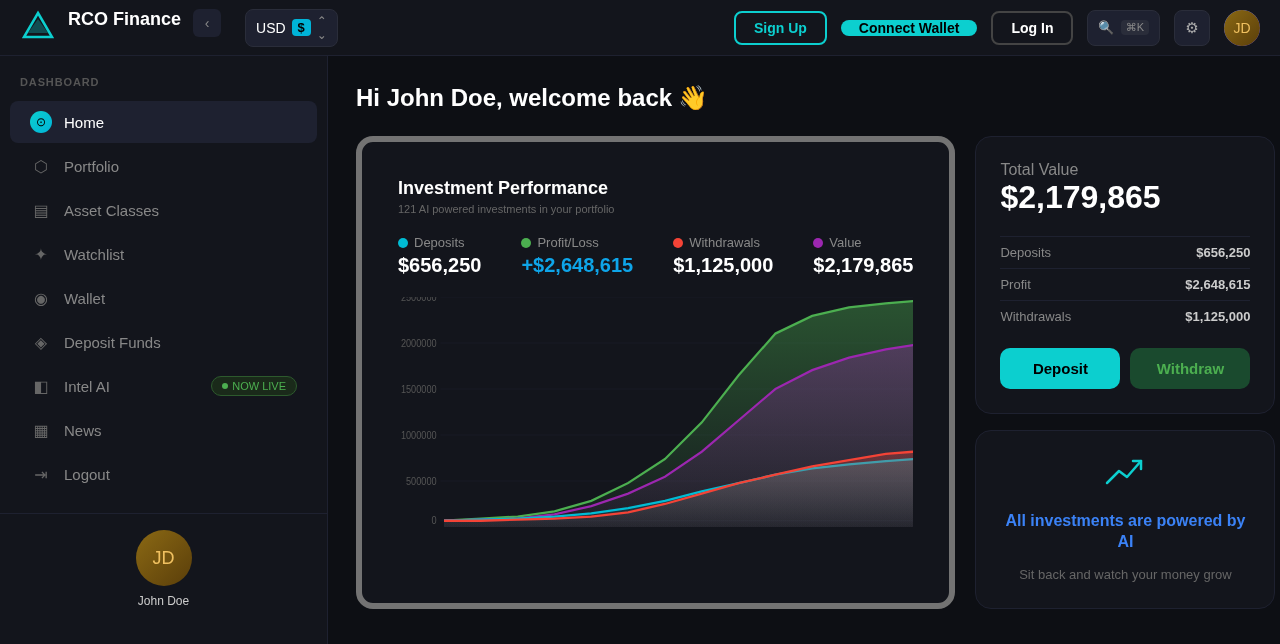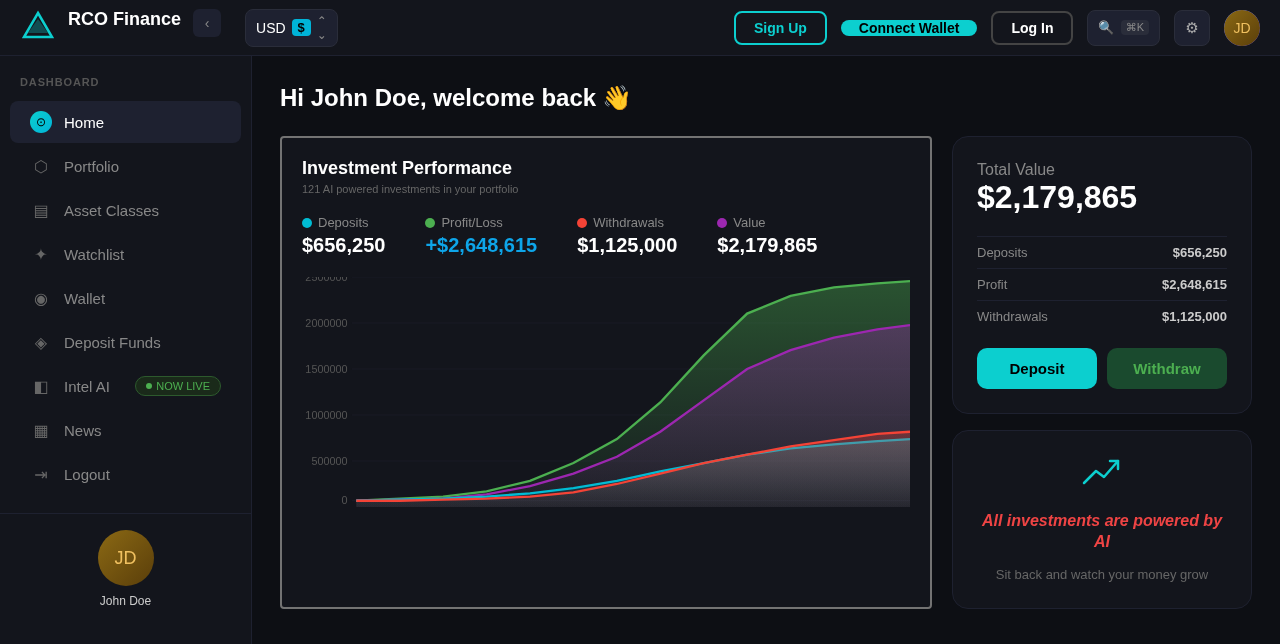--- a/index.html
+++ b/index.html
@@ -152,21 +152,21 @@
 
     
     .main-layout {
       display: flex;
       flex: 1;
       overflow: hidden;
     }
 
     
     .sidebar {
-      width: 252px;
+      width: 328px;
       background: #13151c;
       border-right: 1px solid #1e2130;
       display: flex;
       flex-direction: column;
       flex-shrink: 0;
       padding: 20px 0;
     }
     .sidebar-section-label {
       font-size: 11px;
       color: #555;
@@ -264,23 +264,23 @@
 
     .content-grid {
       display: grid;
       grid-template-columns: 1fr 300px;
       gap: 20px;
     }
 
     
     .investment-card {
       background: #13151c;
-      border: 2px solid #737373;
-      border-radius: 4px;
-      padding: 20px;
+      border: 6px solid #737373;
+      border-radius: 17px;
+      padding: 36px;
     }
     .card-title {
       font-size: 18px;
       font-weight: 700;
       color: #fff;
       margin-bottom: 4px;
     }
     .card-subtitle {
       font-size: 11px;
       color: #666;
@@ -410,23 +410,22 @@
       text-align: center;
       gap: 12px;
     }
     .ai-icon {
       font-size: 32px;
       color: #0ccfcf;
     }
     .ai-title {
       font-size: 16px;
       font-weight: 700;
-      color: #ef4444;
+      color: #3b82f6;
       line-height: 1.3;
-      font-style: italic;
     }
     .ai-desc {
       font-size: 13px;
       color: #666;
       line-height: 1.5;
     }
   </style>
 </head>
 <body>
 

